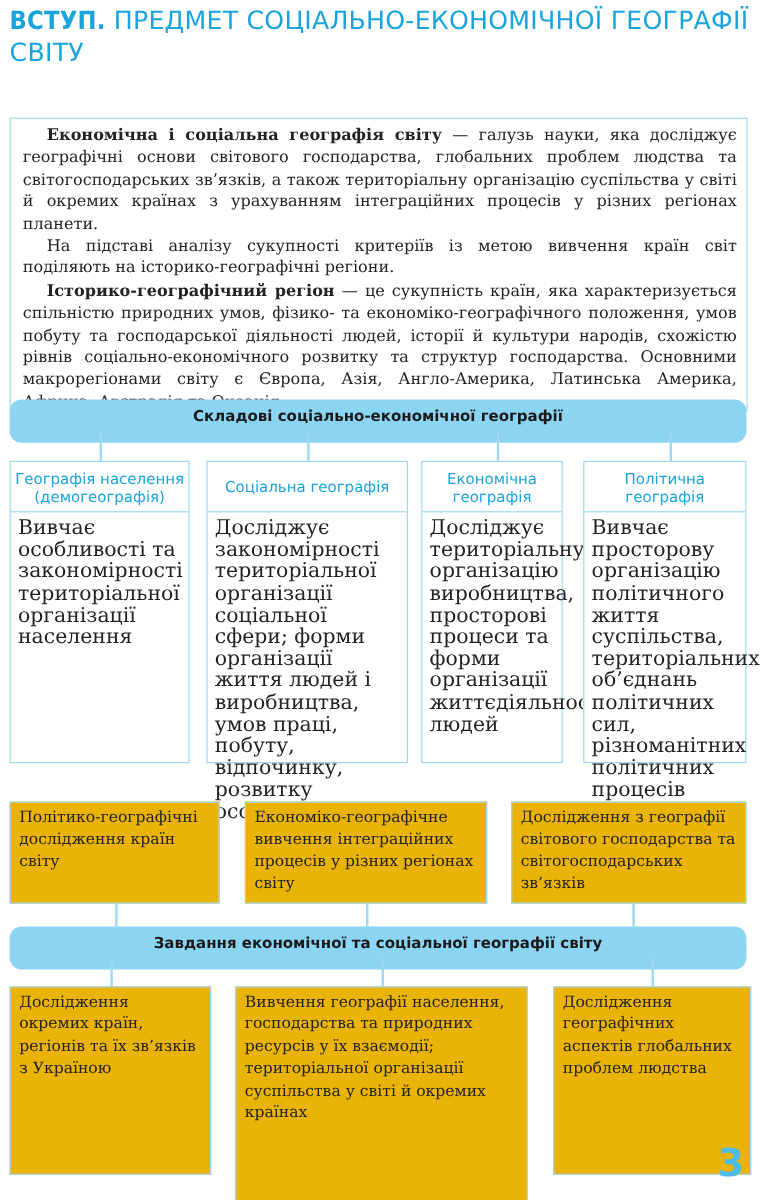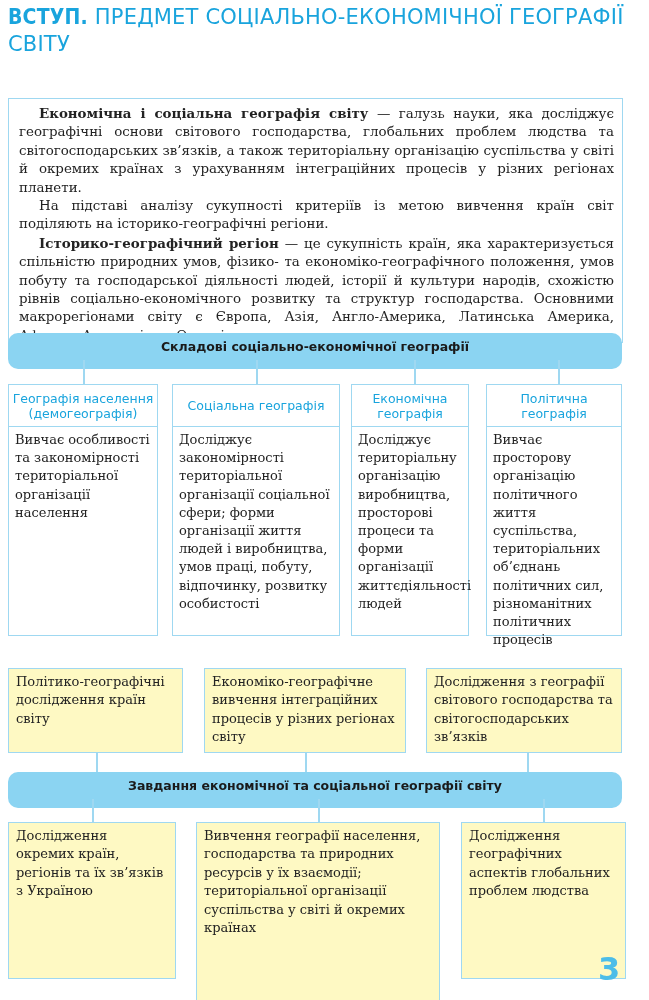--- a/index.html
+++ b/index.html
@@ -29,24 +29,24 @@
   .vline { width: 1.5px; background: #9fd8f1; }
   .colbox { border: 1.5px solid #9fd8f1; box-sizing: border-box; background: #fff; }
   .colhead {
     height: 42px; border-bottom: 1.5px solid #9fd8f1; box-sizing: border-box;
     display: flex; align-items: center; justify-content: center; text-align: center;
     font-family: "DejaVu Sans", sans-serif; font-size: 12.5px; line-height: 15px;
     color: #19a4dd; padding: 0 3px;
   }
   .colbody {
     padding: 4px 6px; font-family: "DejaVu Serif", serif; color: #222;
-    font-size: 13px; line-height: 18.2px;
+    font-size: 17px; line-height: 18.2px;
   }
   .tbox {
-    border: 1.5px solid #9fd8f1; box-sizing: border-box; background: #fef9c3;
+    border: 1.5px solid #9fd8f1; box-sizing: border-box; background: #eab308;
     padding: 4px 7px; font-family: "DejaVu Serif", serif; color: #222;
     font-size: 13px; line-height: 18.4px;
   }
   .pagenum {
     left: 598px; top: 950px; font-family: "DejaVu Sans", sans-serif;
     font-weight: bold; font-size: 32px; color: #4cbde8;
   }
 </style>
 </head>
 <body>

